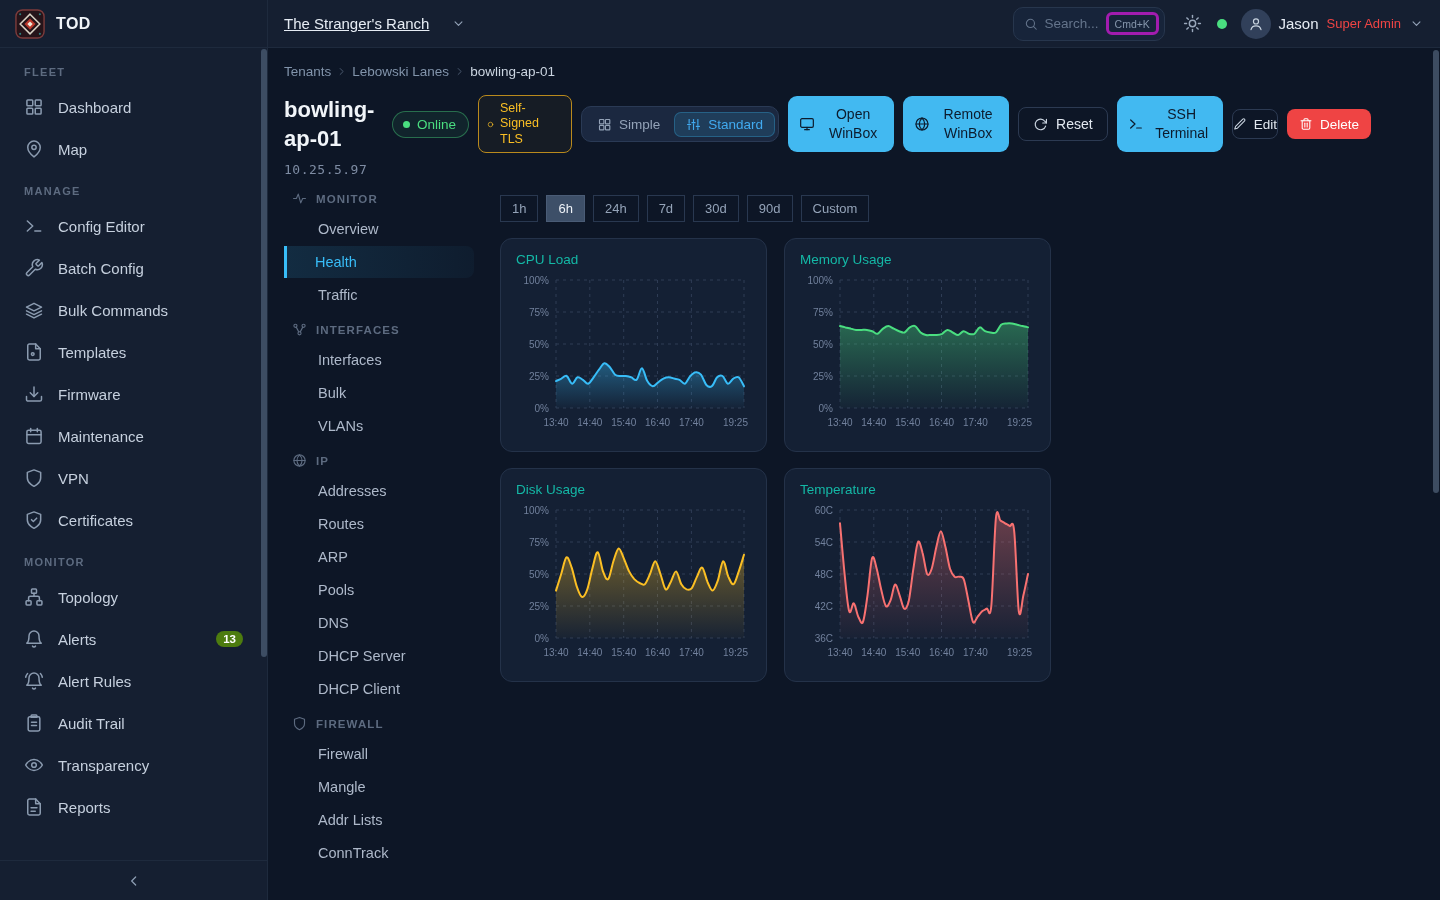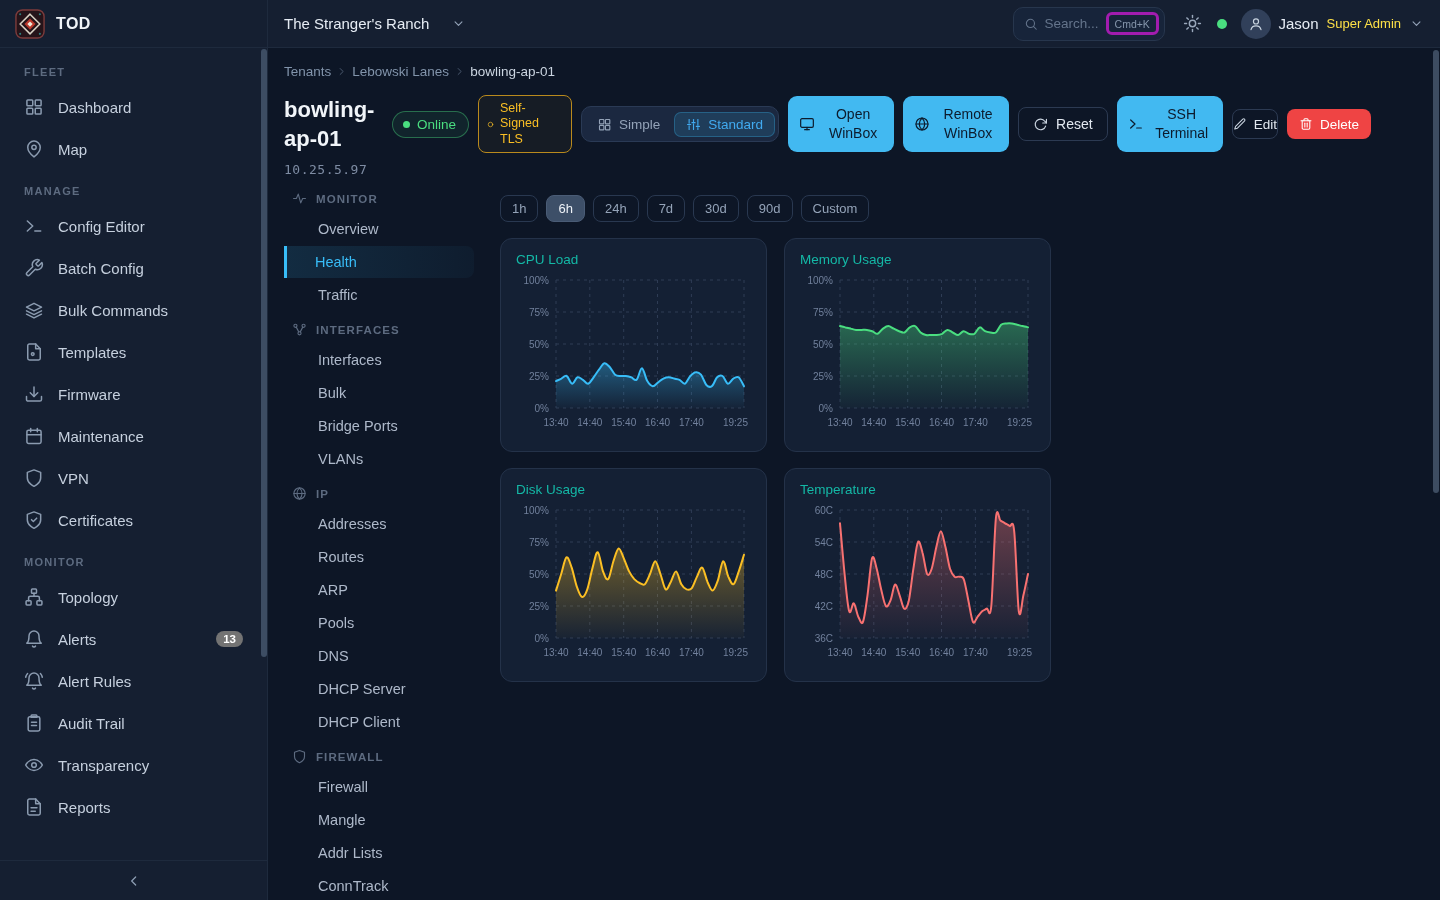--- a/index.html
+++ b/index.html
@@ -17,51 +17,51 @@
              display:flex; flex-direction:column; position:relative; }
   .sidebar-header { height:48px; flex-shrink:0; display:flex; align-items:center; gap:11px;
                     padding:0 15px; border-bottom:1px solid #1e2a3d; }
   .brand-name { font-size:16px; font-weight:700; color:#f1f5f9; letter-spacing:.4px; }
   .sidebar-nav { flex:1; padding:10px 12px 0; overflow:hidden; }
   .side-label { padding:15px 12px 8px; font-size:11px; font-weight:700; letter-spacing:1.3px; color:#5d6b80; }
   .side-label.first { padding-top:8px; }
   .side-item { display:flex; align-items:center; gap:14px; padding:11px 12px; border-radius:8px;
                color:#c6d0de; font-size:15px; cursor:pointer; }
   .side-item .icn { color:#8b9bb0; }
-  .count-badge { margin-left:auto; background:#737373; color:#fff; font-size:11.5px; font-weight:700;
+  .count-badge { margin-left:auto; background:#4d7c0f; color:#fff; font-size:11.5px; font-weight:700;
                  padding:2px 7px; border-radius:10px; }
   .sidebar-collapse { height:40px; flex-shrink:0; width:100%; background:none; border:none;
                       border-top:1px solid #1e2a3d; color:#8fa0b5; display:flex; align-items:center;
                       justify-content:center; cursor:pointer; }
   .side-scrollthumb { position:absolute; top:49px; right:0; width:6px; height:608px;
                       border-radius:3px; background:#3d4d63; }
 
   
   .main { flex:1; display:flex; flex-direction:column; min-width:0; }
   .topbar { height:48px; flex-shrink:0; background:#151f31; border-bottom:1px solid #1e2a3d;
             display:flex; align-items:center; padding:0 16px; gap:10px; }
-  .tenant { display:flex; align-items:center; gap:22px; font-size:15px; color:#e6ecf4; cursor:pointer; }
+  .tenant { display:flex; align-items:center; gap:22px; font-size:15px; color:#e6ecf4; cursor:pointer;text-decoration:underline; }
   .tenant .icn { color:#94a3b8; width:15px; height:15px; }
   .tb-spacer { flex:1; }
   .search-pill { width:152px; height:34px; border:1px solid #27364d; background:#17243a;
                  border-radius:10px; display:flex; align-items:center; gap:7px; padding:0 7px 0 10px; cursor:text; }
   .search-pill .icn { width:14px; height:14px; color:#64748b; }
   .search-ph { font-size:13.5px; color:#64748b; }
   .kbd { margin-left:auto; font-size:10.5px; color:#8595ab; border:3px solid #a21caf;
          border-radius:6px; padding:2.5px 6px; }
   .theme-btn { background:none; border:none; color:#9aa8bc; width:20px; height:20px; padding:0;
                margin-left:8px; cursor:pointer; }
   .theme-btn .icn { width:20px; height:20px; }
   .status-dot { width:10px; height:10px; border-radius:50%; background:#4ade80; margin:0 4px; }
   .user-menu { display:flex; align-items:center; gap:8px; cursor:pointer; }
   .avatar { width:30px; height:30px; border-radius:50%; background:#31405a; color:#c8d3e0;
             display:flex; align-items:center; justify-content:center; }
   .avatar .icn { width:16px; height:16px; }
   .user-name { font-size:15px; color:#e6ecf4; }
-  .user-role { font-size:13px; color:#fde047; }
+  .user-role { font-size:13px; color:#ef4444; }
 
   
   .content { position:relative; flex:1; padding:16px 0 0 16px; overflow:hidden; }
   .page-scrollthumb { position:absolute; top:2px; right:1px; width:6px; height:443px;
                       border-radius:3px; background:#3d4c61; }
   .breadcrumb { display:flex; align-items:center; gap:4px; font-size:13.5px; color:#8294ab; }
   .crumb { cursor:pointer; }
   .crumb.current { color:#cbd5e1; cursor:default; }
   .crumb-sep { width:14px; height:14px; color:#4a586e; }
 
@@ -110,21 +110,21 @@
                  font-size:11.5px; font-weight:700; letter-spacing:1.1px; }
   .dnav-header .icn { width:15px; height:15px; }
   .dnav-item { padding:8px 8px 8px 31px; margin:1px 10px 1px 0; font-size:14.5px; color:#aeb9ca;
                border-left:3px solid transparent; border-radius:0 8px 8px 0; cursor:pointer; }
   .dnav-item.active { border-left-color:#38bdf8; color:#38bdf8; padding-left:28px;
                       background:linear-gradient(90deg,rgba(56,189,248,.13),rgba(56,189,248,.04)); }
 
   .panel { flex:1; padding:14px 0 0 16px; }
   .chips { display:flex; gap:8px; }
   .chip { height:27px; padding:0 11px; display:flex; align-items:center; border:1px solid #293850;
-          border-radius:8px; background:transparent; color:#94a3b8; font-size:13px; cursor:pointer; font-family:inherit; }
+          border-radius:0; background:transparent; color:#94a3b8; font-size:13px; cursor:pointer; font-family:inherit; }
   .chip.active { background:#3d4f68; border-color:#4a5c76; color:#eef2f7; }
 
   .charts { display:grid; grid-template-columns:267px 267px; gap:16px 17px; margin-top:16px; }
   .card { height:214px; background:#142034; border:1px solid #243249; border-radius:12px; padding:13px 13px 8px; }
   .card-title { font-size:13.5px; color:#14b8a6; margin:0 0 3px 2px; }
   .card svg text { font-family:"Liberation Sans","DejaVu Sans",sans-serif; }
   .icn { display:inline-flex; width:20px; height:20px; flex-shrink:0; }
   .icn svg { width:100%; height:100%; display:block; }
 </style>
 </head>
@@ -520,21 +520,20 @@
                   <circle cx="18.5" cy="6" r="2.5"></circle>
                   <circle cx="12" cy="18" r="2.5"></circle>
                   <line x1="6.8" y1="8.2" x2="10.8" y2="15.8"></line>
                   <line x1="17.2" y1="8.2" x2="13.2" y2="15.8"></line>
                 </svg>
               </span>
               <span>INTERFACES</span>
             </div>
             <div class="dnav-item">Interfaces</div>
             <div class="dnav-item">Bulk</div>
-            <div class="dnav-item">Bridge Ports</div>
             <div class="dnav-item">VLANs</div>
             <div class="dnav-header">
               <span class="icn" style="width: 15px; height: 15px;">
                 <svg viewBox="0 0 24 24" fill="none" stroke="currentColor" stroke-width="1.8" stroke-linecap="round" stroke-linejoin="round">
                   <circle cx="12" cy="12" r="9"></circle>
                   <line x1="3" y1="12" x2="21" y2="12"></line>
                   <path d="M12 3c2.6 2.4 4.1 5.6 4.1 9s-1.5 6.6-4.1 9c-2.6-2.4-4.1-5.6-4.1-9S9.4 5.4 12 3z"></path>
                 </svg>
               </span>
               <span>IP</span>

